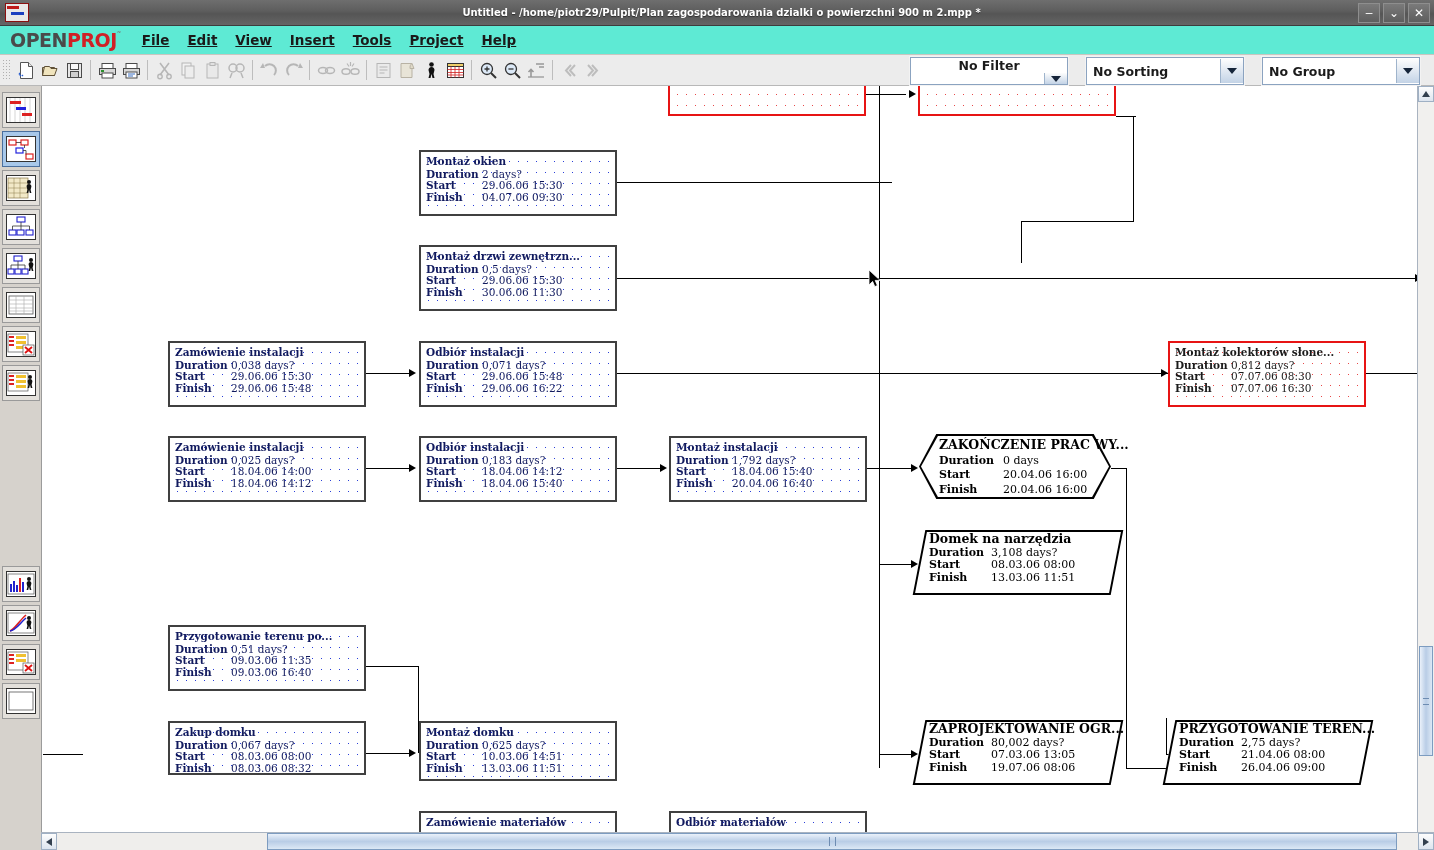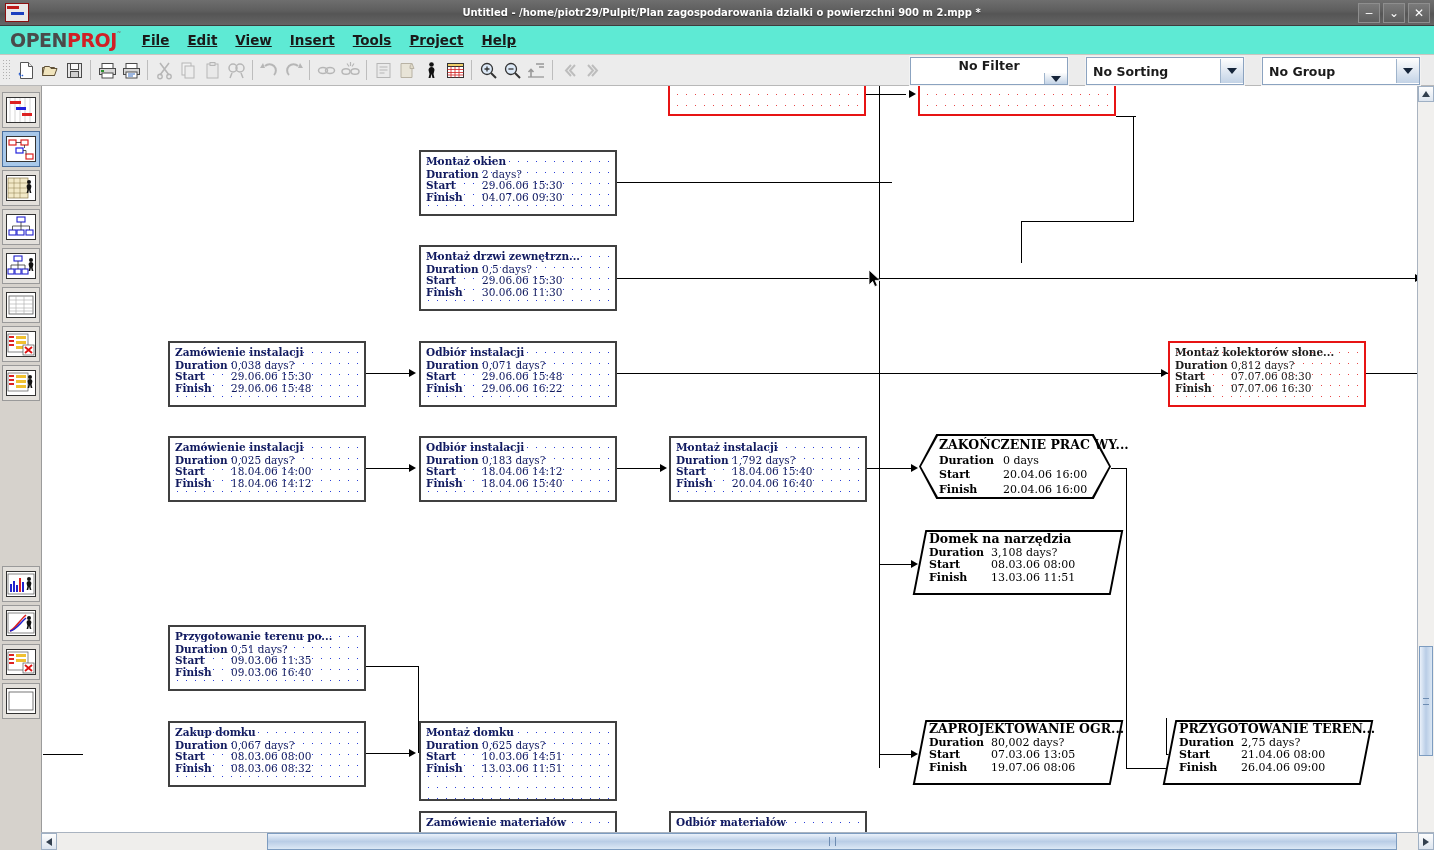--- a/index.html
+++ b/index.html
@@ -775,21 +775,21 @@
                 <td>09.03.06 11:35</td>
               </tr>
           <tr>
                 <td class="lbl">Finish</td>
                 <td>09.03.06 16:40</td>
               </tr>
         </tbody>
           </table>
       </div>
 
-      <div class="node blue" style="left:125px;top:635px;width:198px;height:66px;padding:4px 5px;">
+      <div class="node blue" style="left:125px;top:635px;width:198px;height:54px;padding:4px 5px;">
         <div class="grid"></div>
         <table>
           <tbody>
               <tr>
                 <td class="n-title" colspan="2">Zakup domku</td>
               </tr>
           <tr>
                 <td class="lbl">Duration</td>
                 <td class="dur">0,067 days?</td>
               </tr>
@@ -798,21 +798,21 @@
                 <td>08.03.06 08:00</td>
               </tr>
           <tr>
                 <td class="lbl">Finish</td>
                 <td>08.03.06 08:32</td>
               </tr>
         </tbody>
           </table>
       </div>
 
-      <div class="node blue" style="left:376px;top:635px;width:198px;height:80px;padding:4px 5px;">
+      <div class="node blue" style="left:376px;top:635px;width:198px;height:60px;padding:4px 5px;">
         <div class="grid"></div>
         <table>
           <tbody>
               <tr>
                 <td class="n-title" colspan="2">Montaż domku</td>
               </tr>
           <tr>
                 <td class="lbl">Duration</td>
                 <td class="dur">0,625 days?</td>
               </tr>

